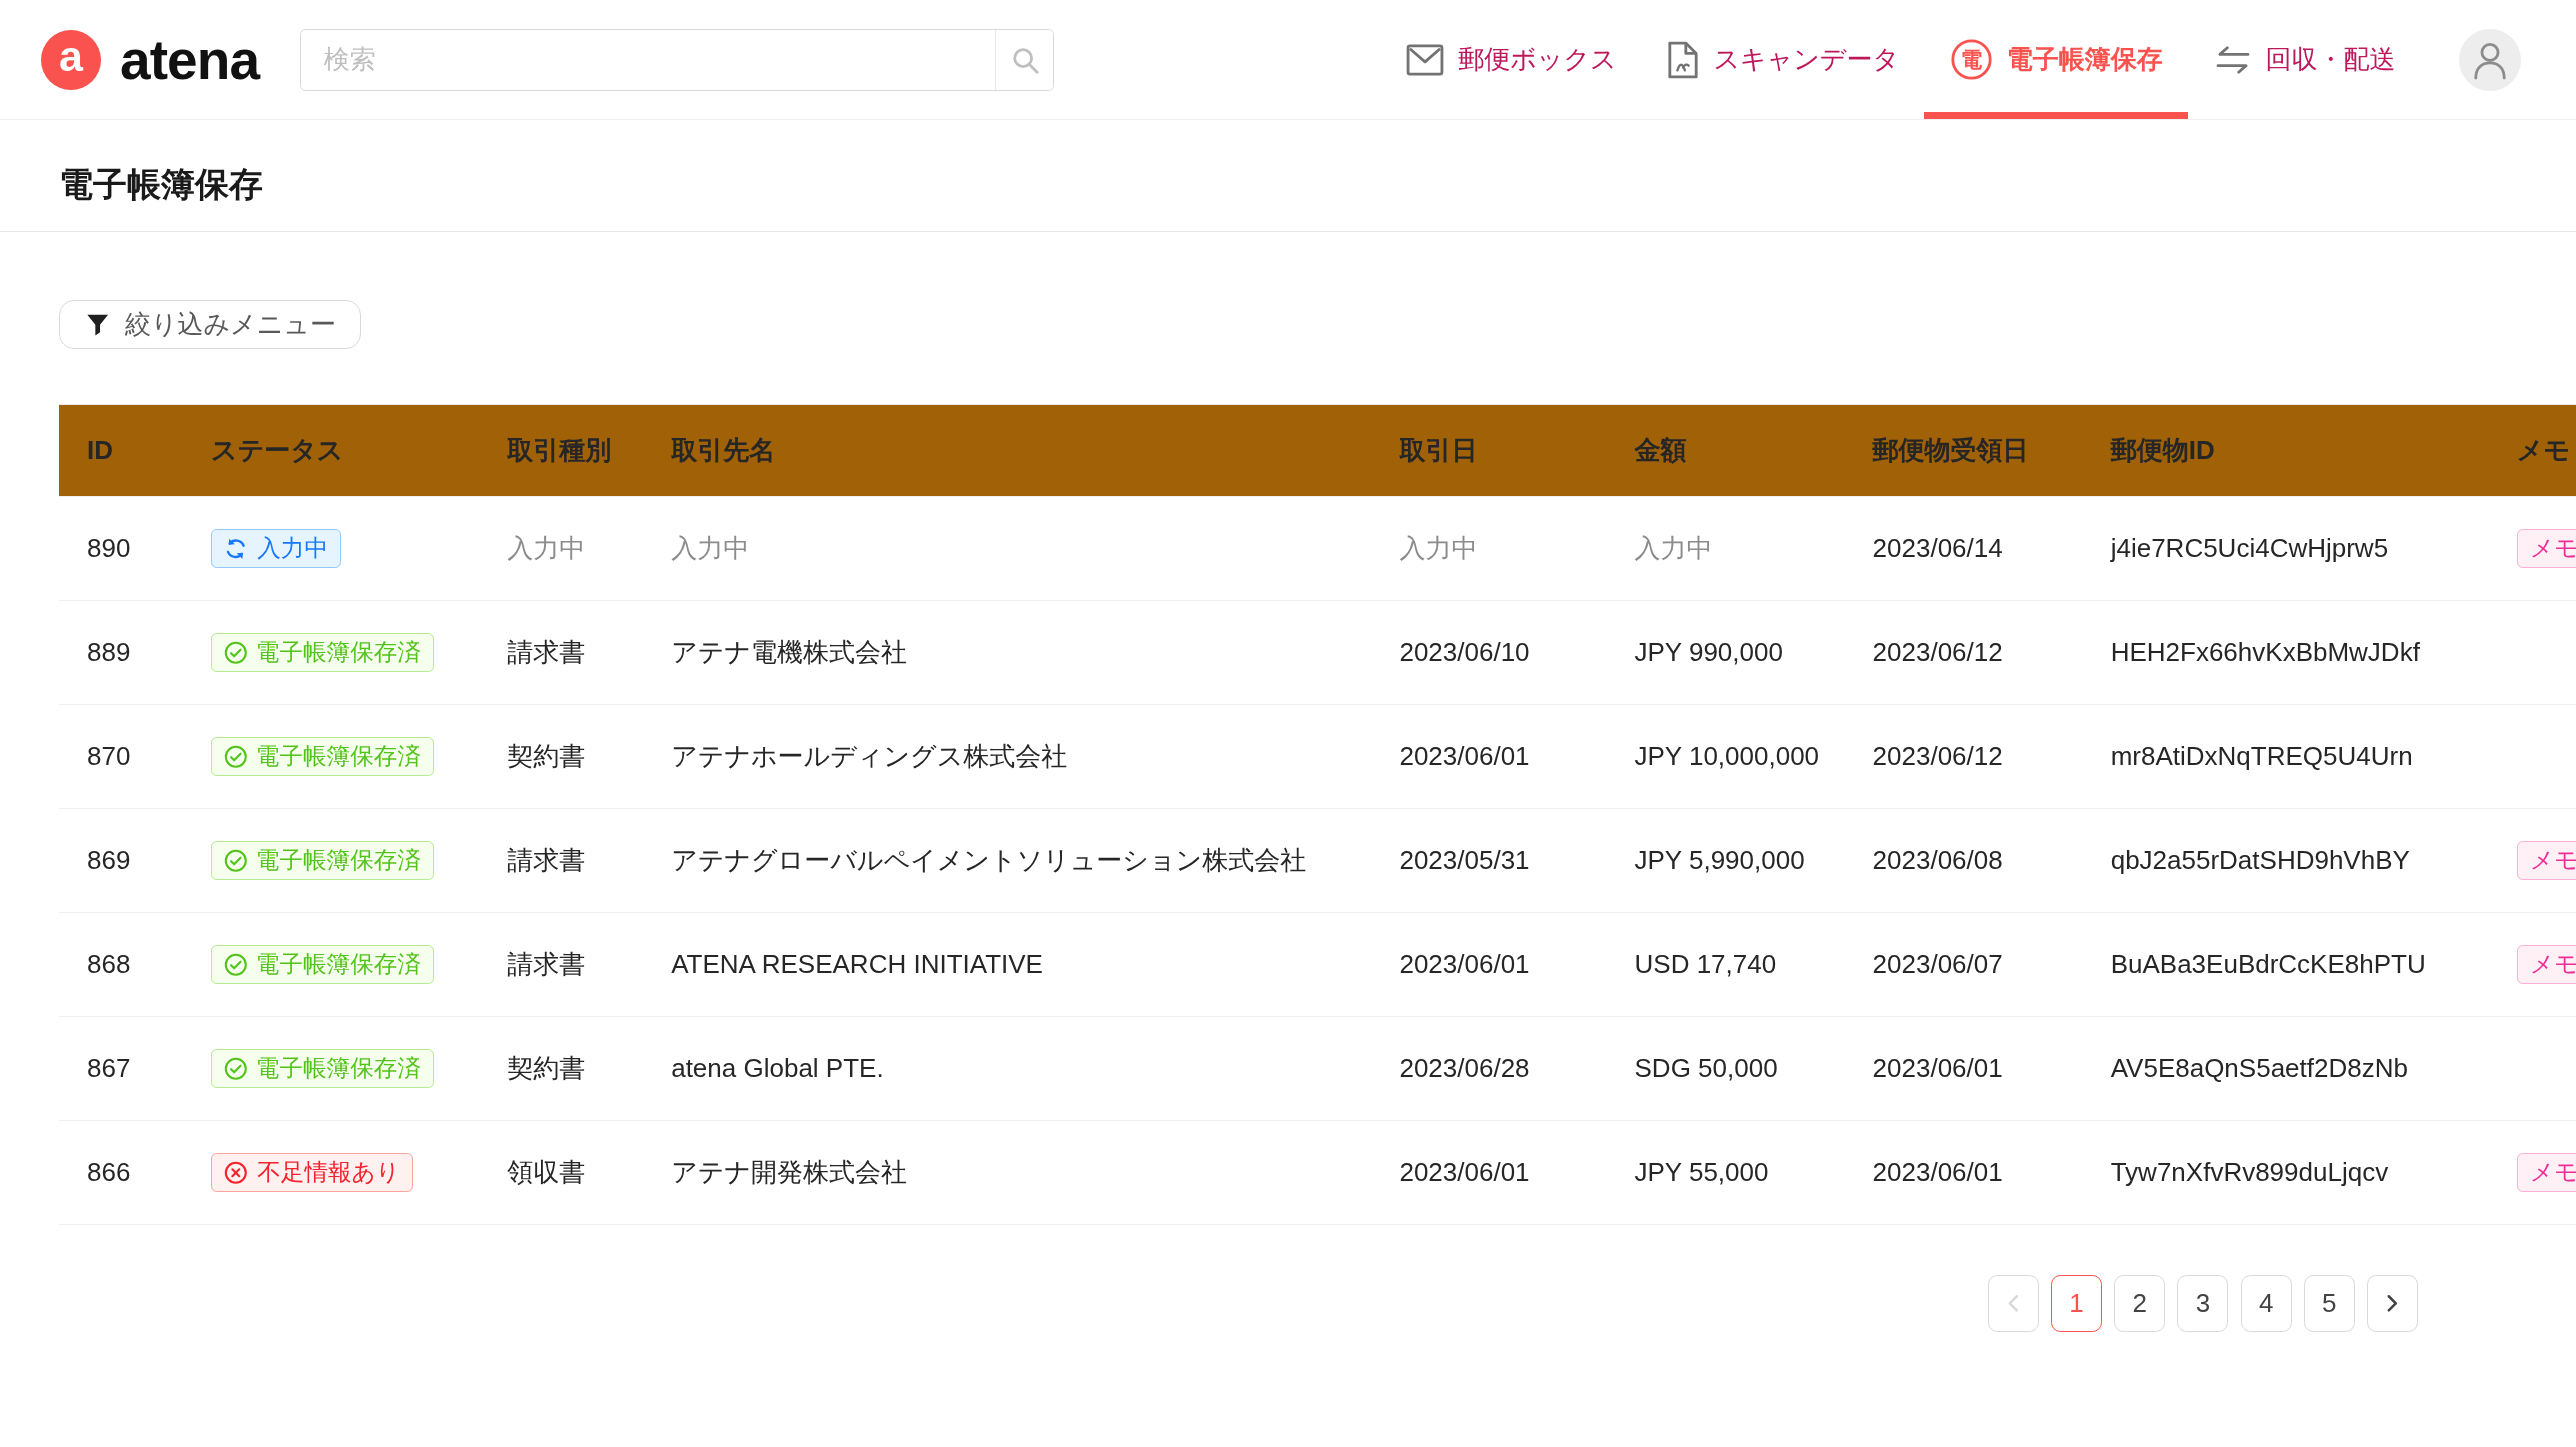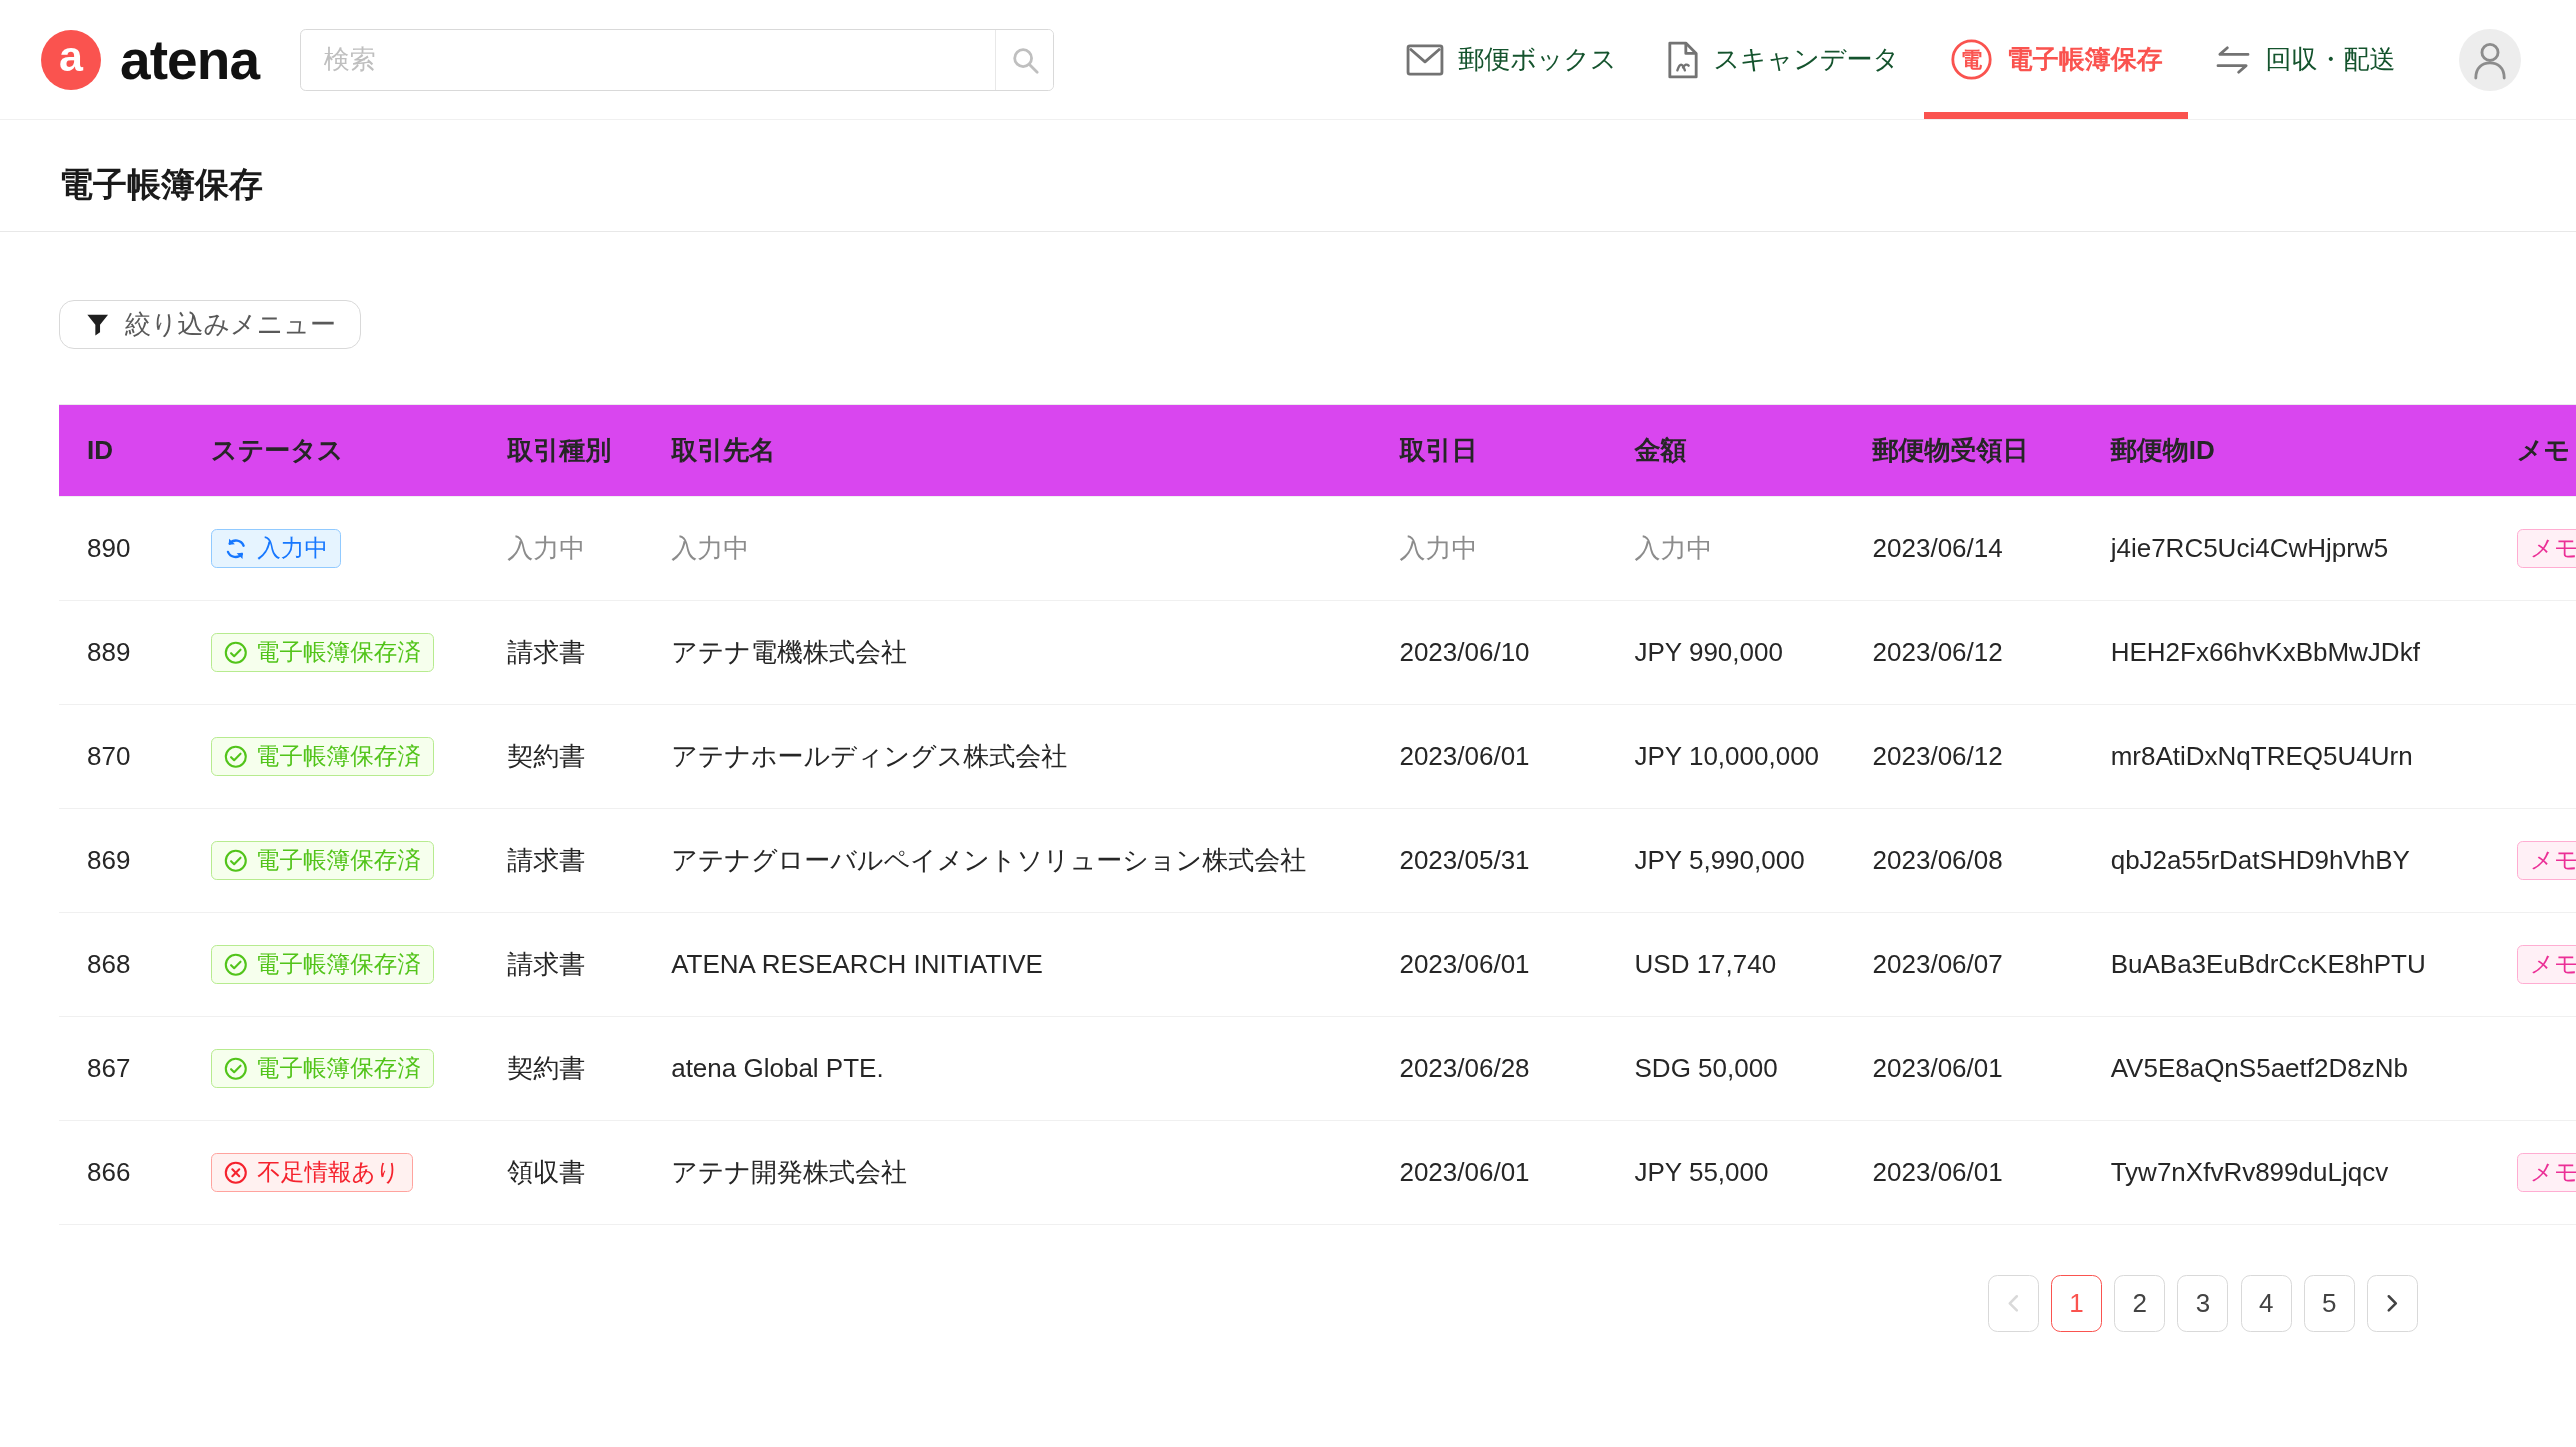--- a/index.html
+++ b/index.html
@@ -19,38 +19,38 @@
   .brand-text { font-size: 55px; font-weight: 700; color: #111; letter-spacing: -0.9px; }
   .search { margin-left: 41px; width: 754px; height: 62px; border: 1.9px solid #d9d9d9;
             border-radius: 5.7px; display: flex; align-items: stretch; background: #fff; overflow: hidden; gap: 20px; }
   .search input { flex: 1; border: none; outline: none; font-size: 26px; padding: 0 22.6px;
                   color: #333; font-family: inherit; background: transparent; }
   .search input::placeholder { color: #bfbfbf; }
   .search-btn { width: 58px; display: flex; align-items: center; justify-content: center;
                 border-left: 1.9px solid #e8e8e8; cursor: pointer; background: #fff; }
   .nav { margin-left: auto; display: flex; align-items: stretch; height: 100%; }
   .nav-item { display: flex; align-items: center; gap: 14px; padding: 0 25.4px; position: relative;
-              font-size: 26px; color: #14532d; cursor: pointer; white-space: nowrap; }
+              font-size: 26px; color: #be185d; cursor: pointer; white-space: nowrap; }
   .nav-item.active { color: #fa534f; font-weight: 700; }
   .nav-item.active::after { content: ''; position: absolute; left: 0; right: 0; bottom: 0;
                             height: 7.5px; background: #fa534f; }
   .avatar { width: 62px; height: 62px; border-radius: 50%; background: #ededed; flex: none;
             display: flex; align-items: center; justify-content: center; margin: 0 55px 0 38px;
             align-self: center; cursor: pointer; }
   
   .page-header { padding: 42px 59px 0; border-bottom: 0.9px solid #e8e8e8; height: 112px; }
   .page-title { margin: 0; font-size: 34px; font-weight: 700; color: #1a1a1a; }
   
   .filter-btn { margin: 68px 0 0 59px; height: 49px; padding: 0 24.5px; display: inline-flex;
                 align-items: center; gap: 15px; border: 1.9px solid #d9d9d9; border-radius: 15px;
                 background: #fff; font-size: 26px; color: #595959; font-family: inherit; cursor: pointer; }
   
   .table-wrap { margin: 55px 0 0 59px; width: 2517px; overflow: hidden; }
   table { width: 2713px; table-layout: fixed; border-collapse: collapse; }
-  thead th { height: 92px; background: #d946ef; font-size: 26px; font-weight: 700; color: #262626;
+  thead th { height: 92px; background: #a16207; font-size: 26px; font-weight: 700; color: #262626;
              text-align: left; padding: 0 28px; border-top: 0.9px solid #ebebeb;
              border-bottom: 0.9px solid #f0f0f0; white-space: nowrap; }
   tbody td { height: 104px; font-size: 26px; color: #262626; padding: 0 28px;
              border-bottom: 0.9px solid #f0f0f0; white-space: nowrap; background: #fff; }
   td.muted { color: #8c8c8c; }
   
   .badge { display: inline-flex; align-items: center; gap: 9.4px; height: 39px; padding: 0 12.2px;
            border-radius: 5.7px; font-size: 23.6px; border: 1.9px solid; white-space: nowrap; line-height: 1; }
   .badge-icon { display: inline-flex; align-items: center; }
   .badge--processing { background: #e6f4ff; border-color: #91caff; color: #1677ff; }

